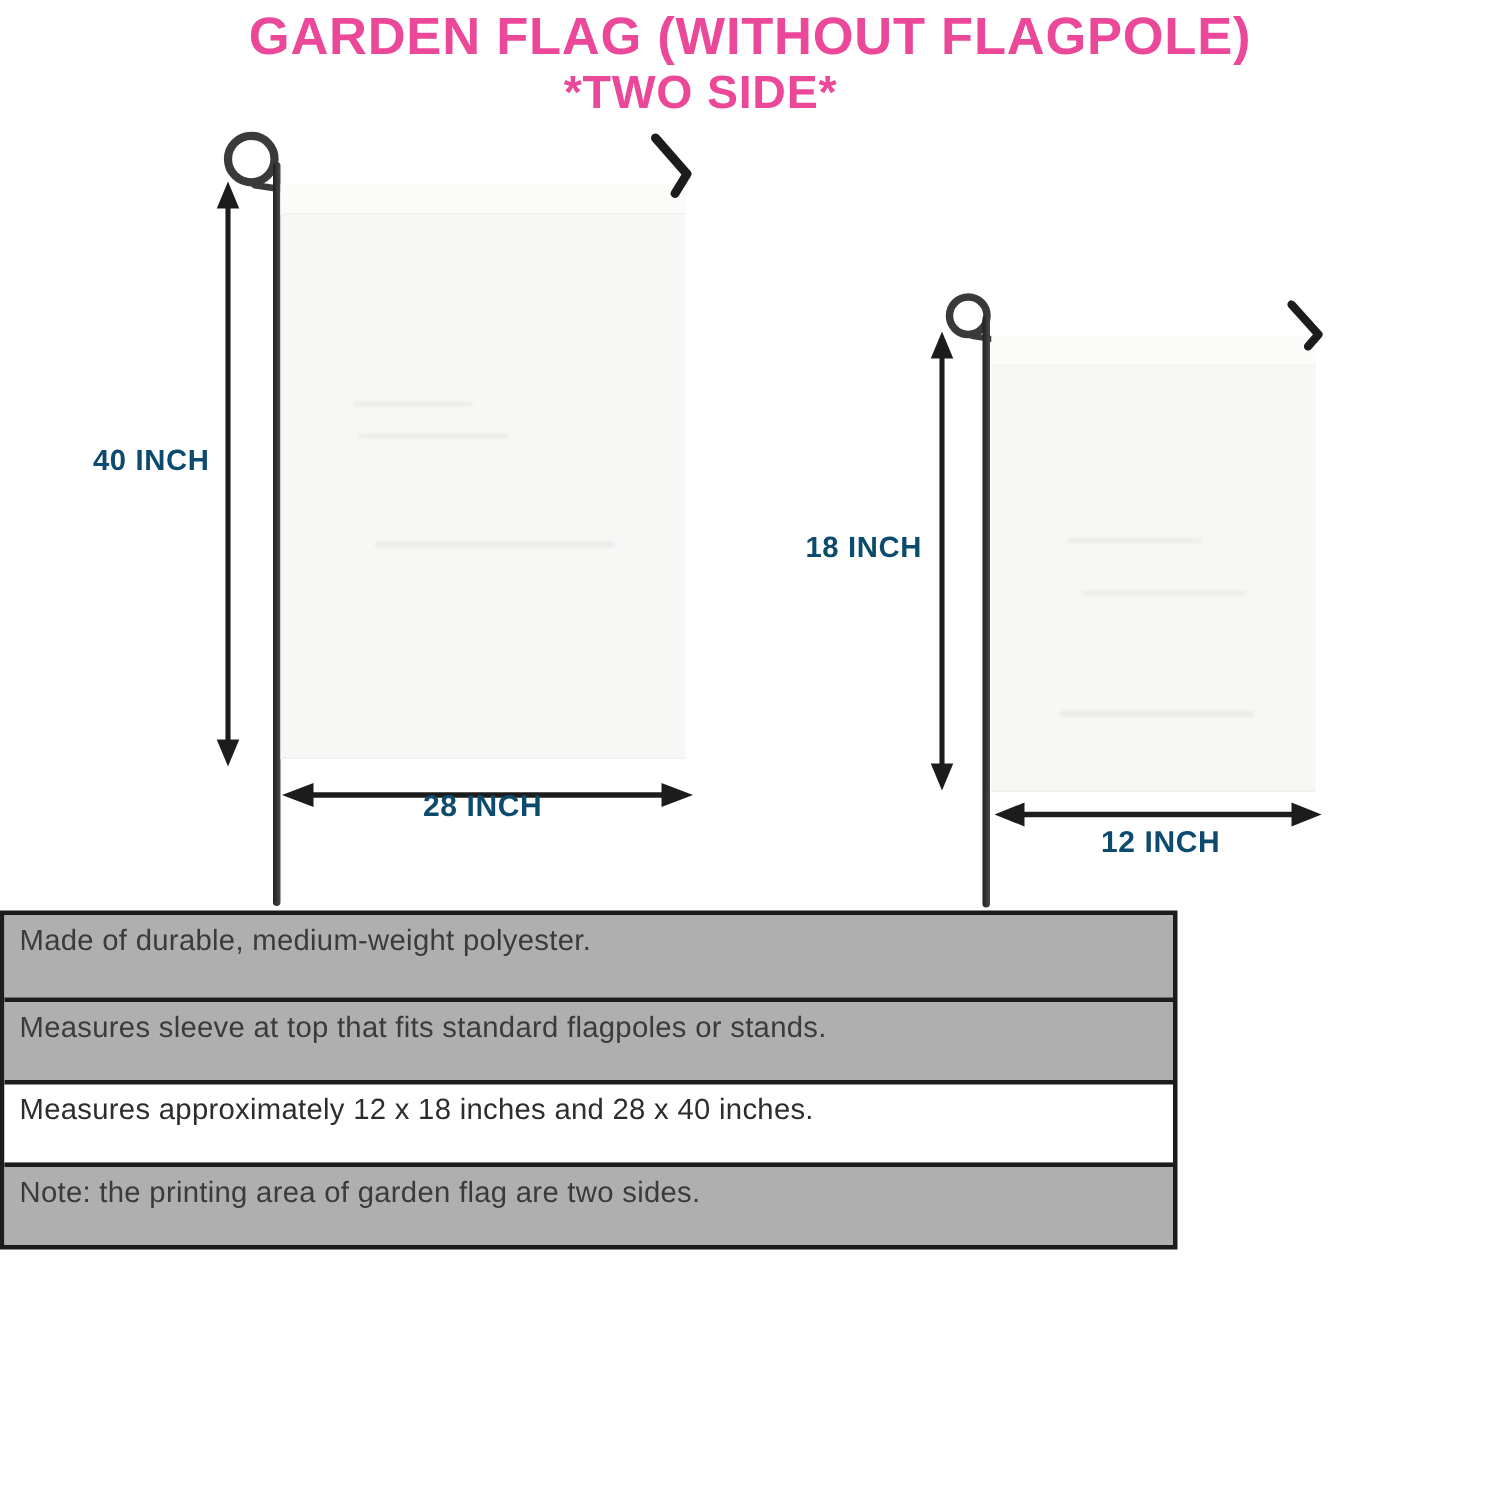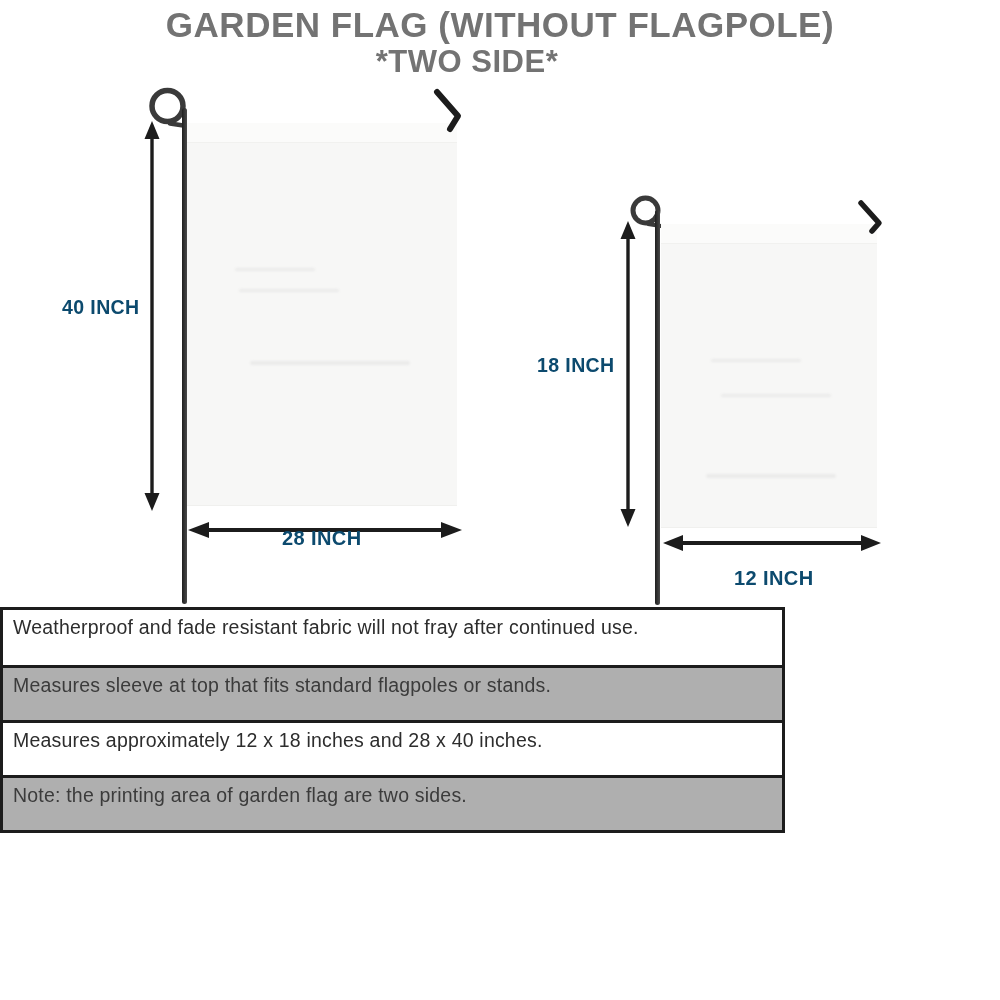--- a/index.html
+++ b/index.html
@@ -11,21 +11,21 @@
     overflow: hidden;
     font-family: "Liberation Sans", sans-serif;
   }
 
   
   .title-block {
     position: absolute;
     left: 0; top: 5px;
     width: 1000px;
     text-align: center;
-    color: #737373;
+    color: #ec4899;
   }
   .title-line1 {
     font-size: 35px;
     font-weight: 900;
     letter-spacing: 0.5px;
     line-height: 40px;
   }
   .title-line2 {
     font-size: 31px;
     font-weight: 900;
@@ -161,26 +161,26 @@
       <polygon points="12,1 4.5,19 19.5,19" fill="#1c1c1c"></polygon>
       <polygon points="12,307 4.5,289 19.5,289" fill="#1c1c1c"></polygon>
     </svg>
     <div class="dim-label size19" style="left:537px; top:354px;">18 INCH</div>
 
     <svg class="shape" style="left:662px; top:531px;" width="220" height="24" viewBox="0 0 220 24">
       <line x1="16" y1="12" x2="204" y2="12" stroke="#1c1c1c" stroke-width="3.8"></line>
       <polygon points="1,12 21,4 21,20" fill="#1c1c1c"></polygon>
       <polygon points="219,12 199,4 199,20" fill="#1c1c1c"></polygon>
     </svg>
-    <div class="dim-label size20" style="left:734px; top:551px;margin-top:16px;">12 INCH</div>
+    <div class="dim-label size20" style="left:734px; top:551px;">12 INCH</div>
   </div>
 
   <div class="features">
-    <div class="feature-row white">
-      <span>Weatherproof and fade resistant fabric will not fray after continued use.</span>
+    <div class="feature-row gray">
+      <span>Made of durable, medium-weight polyester.</span>
     </div>
     <div class="feature-row gray">
       <span>Measures sleeve at top that fits standard flagpoles or stands.</span>
     </div>
     <div class="feature-row white">
       <span>Measures approximately 12 x 18 inches and 28 x 40 inches.</span>
     </div>
     <div class="feature-row gray">
       <span>Note: the printing area of garden flag are two sides.</span>
     </div>

